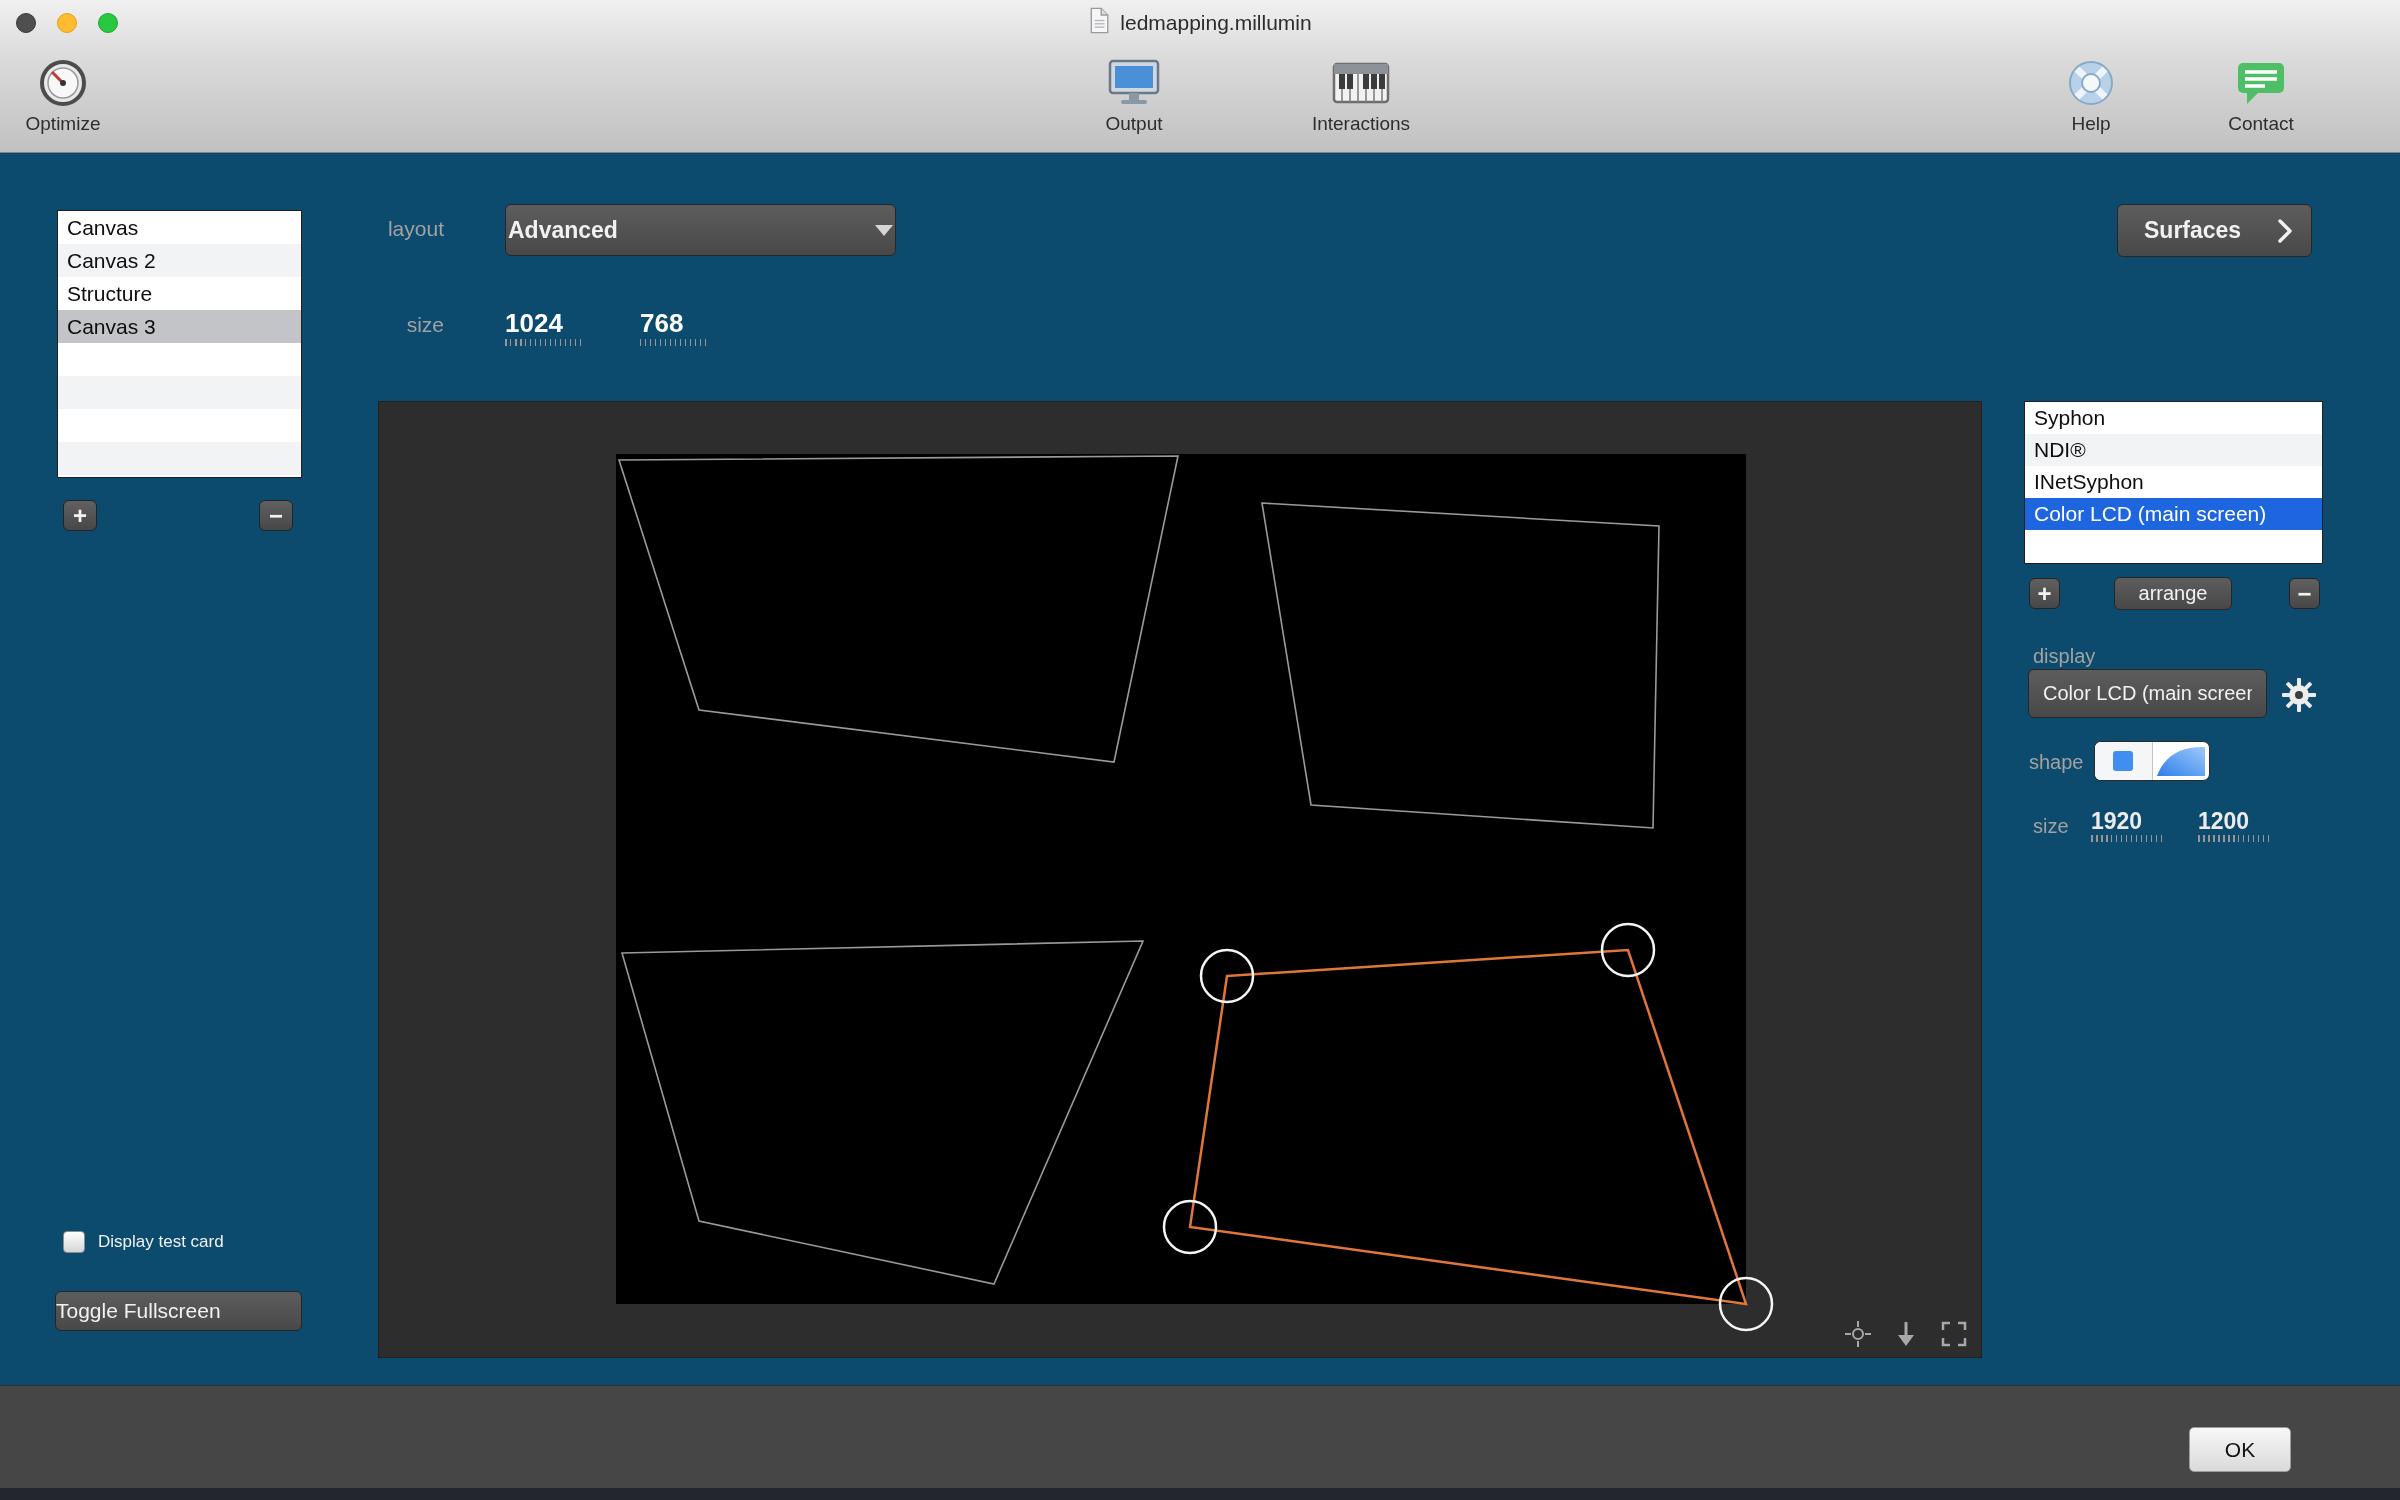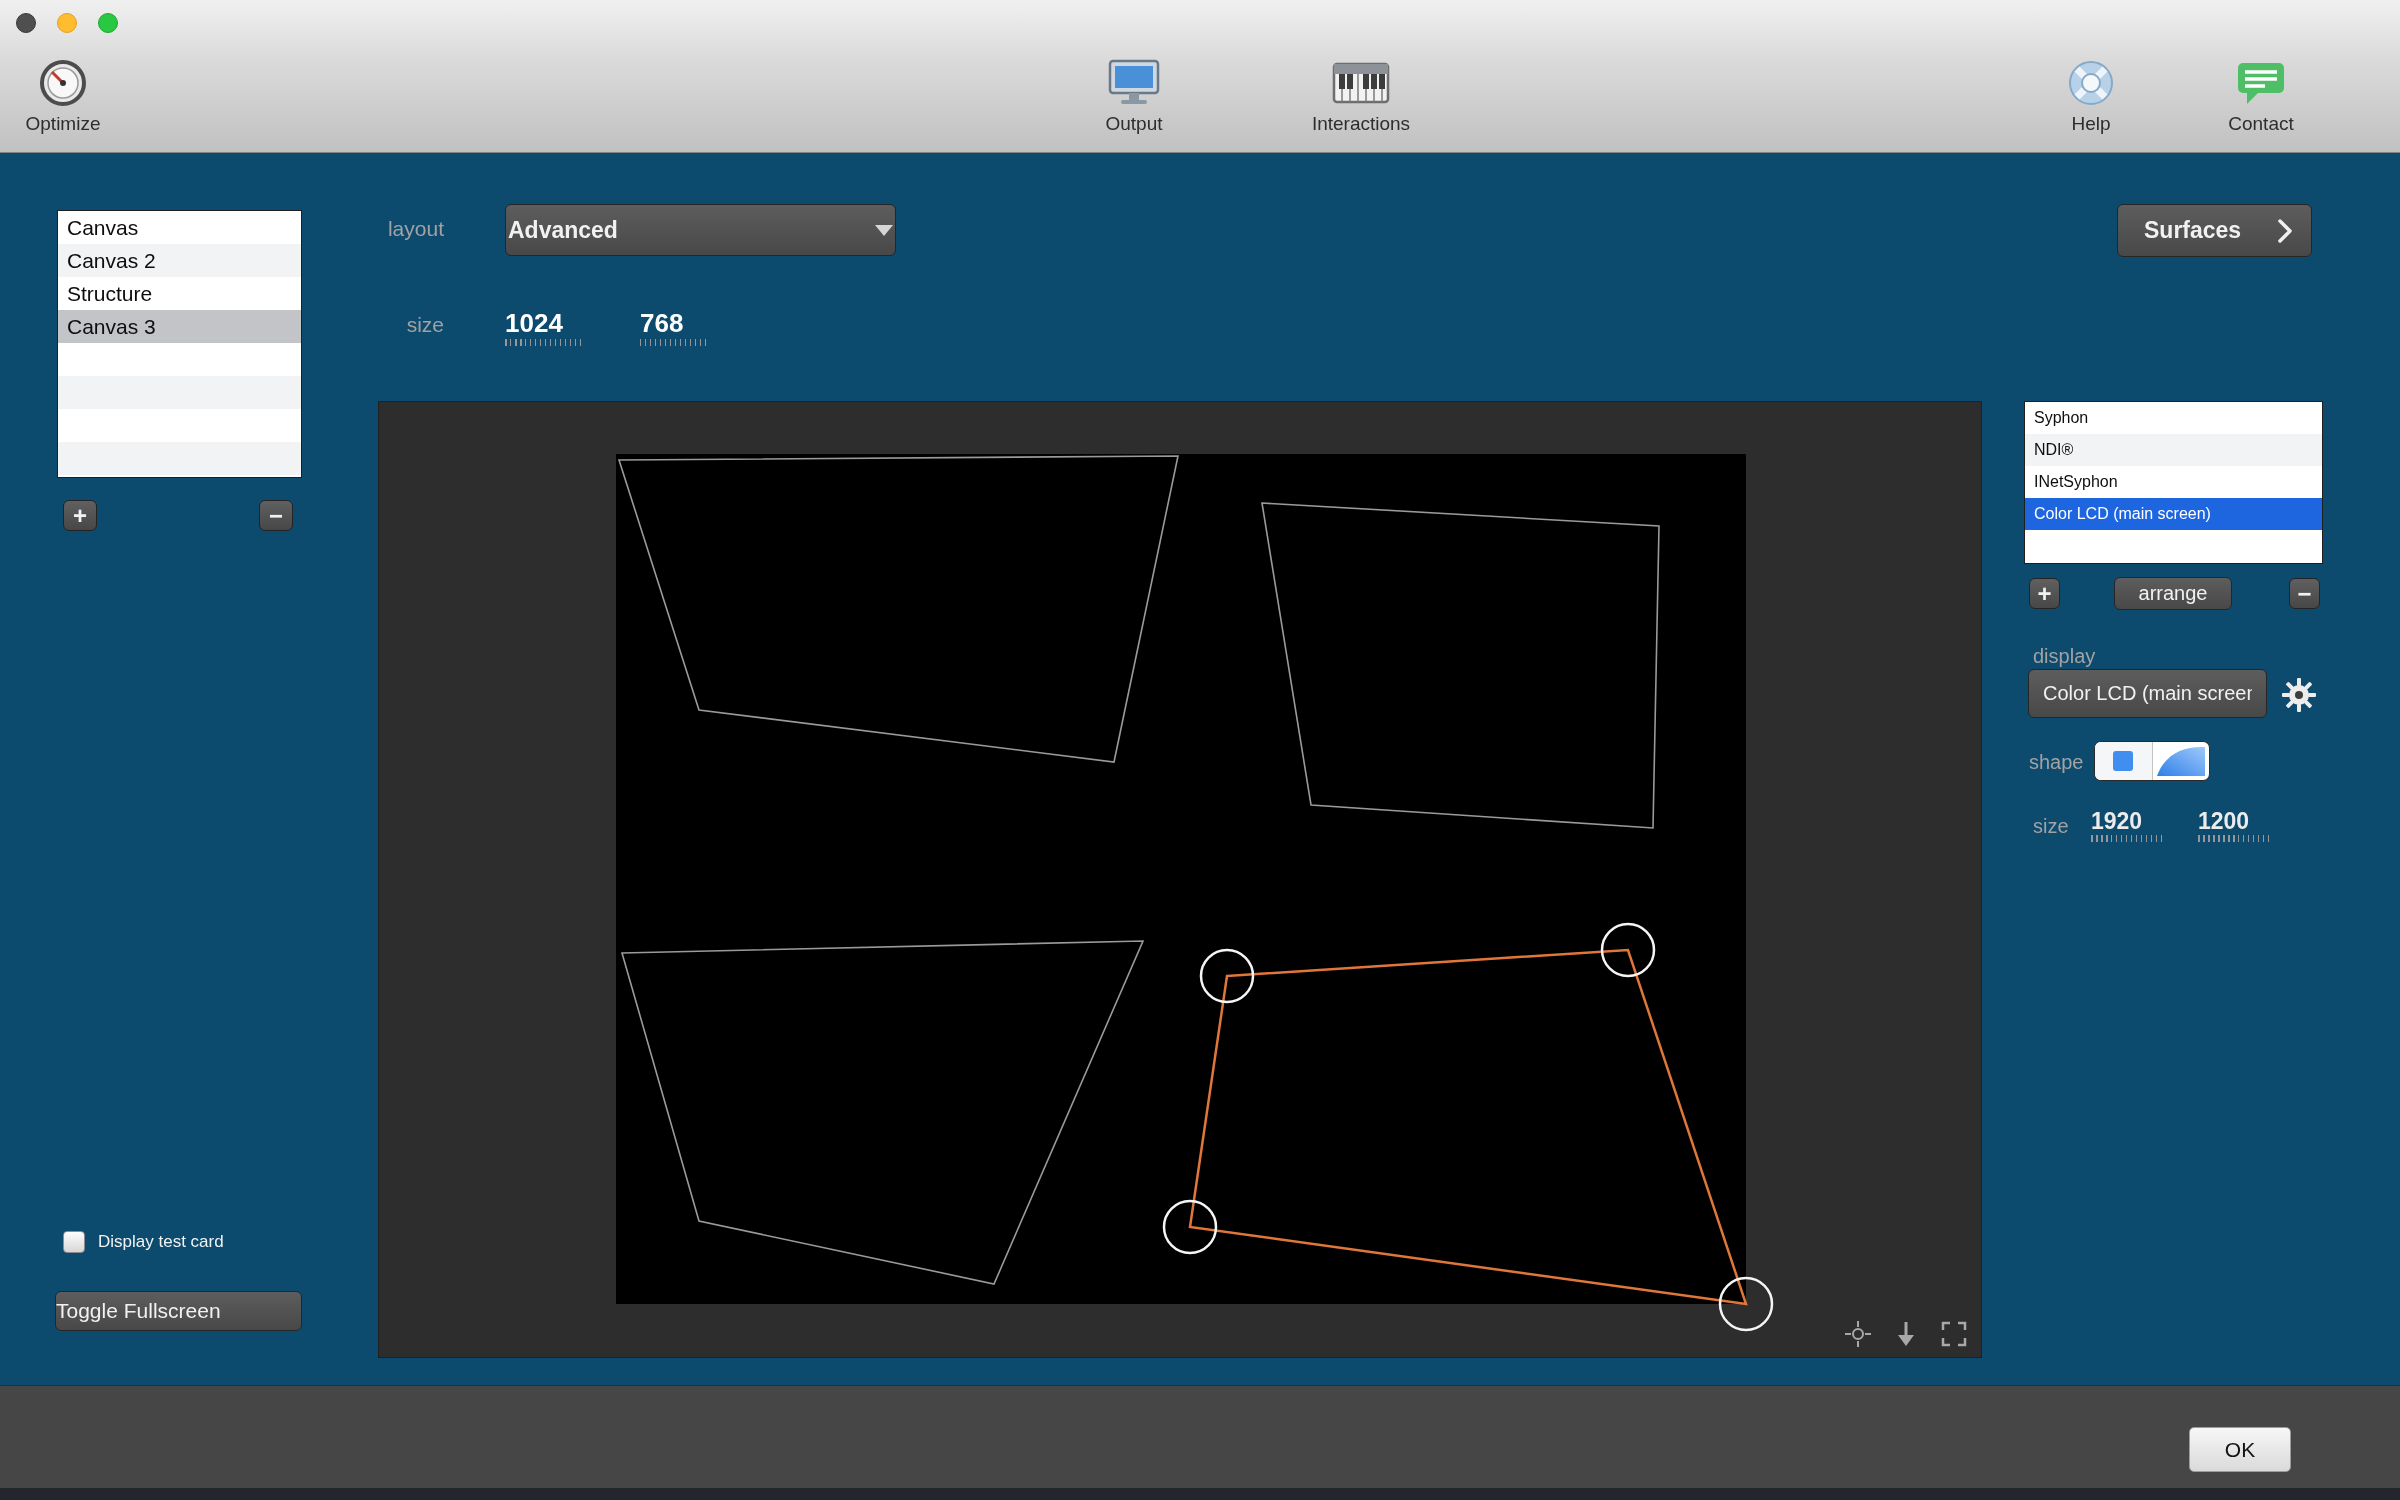--- a/index.html
+++ b/index.html
@@ -26,21 +26,21 @@
   
   .main{position:absolute;left:0;top:153px;width:2400px;height:1232px;background:#0c4a6e;}
 
   .panel-list{position:absolute;background:#fff;border:1px solid #1f1f1f;list-style:none;overflow:hidden;}
   .panel-list .row{height:33px;line-height:33px;padding-left:9px;font-size:21px;color:#0e0e0e;white-space:nowrap;}
   .panel-list .row.alt{background:#f2f3f4;}
   .panel-list .row.sel-gray{background:#c2c4c7;}
   .panel-list .row.sel-blue{background:var(--sel-blue);color:#fff;}
   #canvas-list{left:57px;top:57px;width:245px;height:268px;}
   #output-list{left:2024px;top:248px;width:299px;height:163px;}
-  #output-list .row{height:32px;line-height:32px;font-size:16px;}
+  #output-list .row{height:32px;line-height:32px;font-size:21px;}
 
   .sq-btn{position:absolute;width:34px;height:31px;border-radius:6px;
           background:linear-gradient(#606060,#474747);border:1px solid #242424;
           color:#f2f2f2;font-size:24px;font-weight:700;display:flex;align-items:center;justify-content:center;line-height:1;cursor:default;}
 
   .dark-btn{background:linear-gradient(#5d5d5d,#484848);border:1px solid #262626;border-radius:6px;color:#f1f1f1;display:flex;align-items:center;cursor:default;}
 
   .label-gray{position:absolute;color:#a2a2a2;font-size:21px;}
 
   .numfield{position:absolute;display:flex;flex-direction:column;align-items:flex-start;}
@@ -84,20 +84,34 @@
 </head>
 <body style="--sel-blue: #1d66e0;">
 
 <div class="window">
 
   <div class="chrome">
     <div class="traffic">
       <span class="light close"></span>
       <span class="light min"></span>
       <span class="light max"></span>
+    </div>
+    <div class="titlebar-title">
+      <span>
+        <svg width="22" height="27" viewBox="0 0 20 24">
+          <path d="M3 1h9l6 6v16H3z" fill="#f6f6f6" stroke="#9a9a9a" stroke-width="1.2"></path>
+          <path d="M12 1v6h6" fill="#dcdcdc" stroke="#9a9a9a" stroke-width="1.2"></path>
+          <g stroke="#b0b6bd" stroke-width="1.2">
+            <line x1="6" y1="12" x2="15" y2="12"></line>
+              <line x1="6" y1="15" x2="15" y2="15"></line>
+              <line x1="6" y1="18" x2="15" y2="18"></line>
+          </g>
+        </svg>
+      </span>
+      <span>ledmapping.millumin</span>
     </div>
 
     <div class="tb-item" style="left:63px">
       <span class="tb-icon">
         <svg width="50" height="50" viewBox="0 0 50 50">
           <circle cx="25" cy="25" r="21" fill="#e9e9e9" stroke="#4c4c4c" stroke-width="4"></circle>
           <circle cx="25" cy="25" r="15" fill="#f8f8f8" stroke="#9a9a9a" stroke-width="1.5"></circle>
           <line x1="25" y1="25" x2="14" y2="14" stroke="#c23b2e" stroke-width="3"></line>
           <circle cx="25" cy="25" r="3" fill="#333"></circle>
         </svg>

